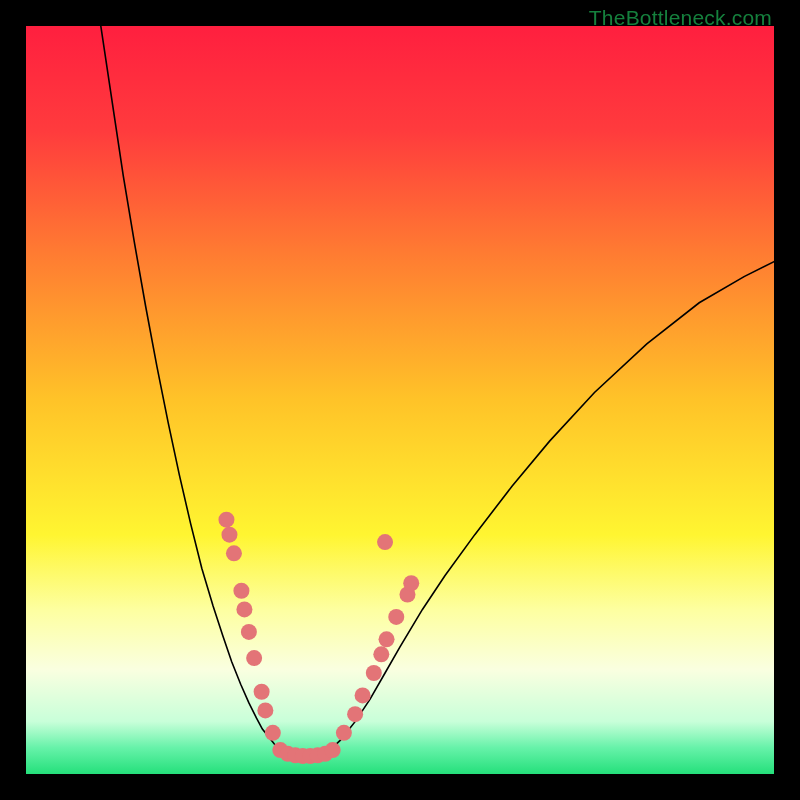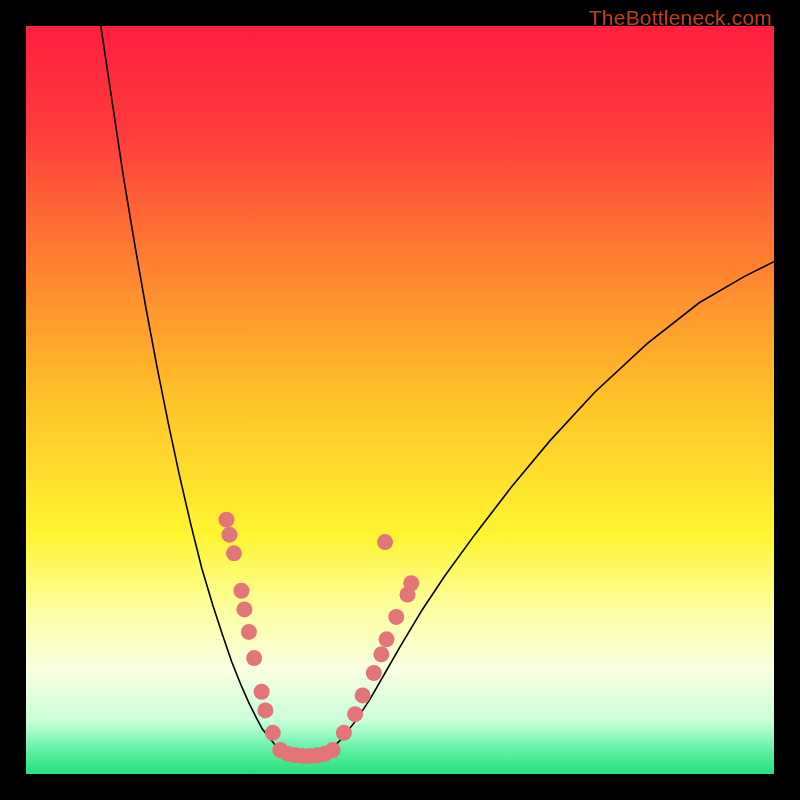--- a/index.html
+++ b/index.html
@@ -23,21 +23,21 @@
     position: absolute;
     left: 0;
     top: 0;
     width: 748px;
     height: 748px;
   }
   .watermark {
     position: absolute;
     top: 6px;
     right: 28px;
-    color: #c2410c;
+    color: #15803d;
     font-size: 21px;
     font-weight: 500;
     letter-spacing: 0.2px;
     user-select: none;
   }
 </style>
 </head>
 <body>
 
 <div class="watermark">TheBottleneck.com</div>

